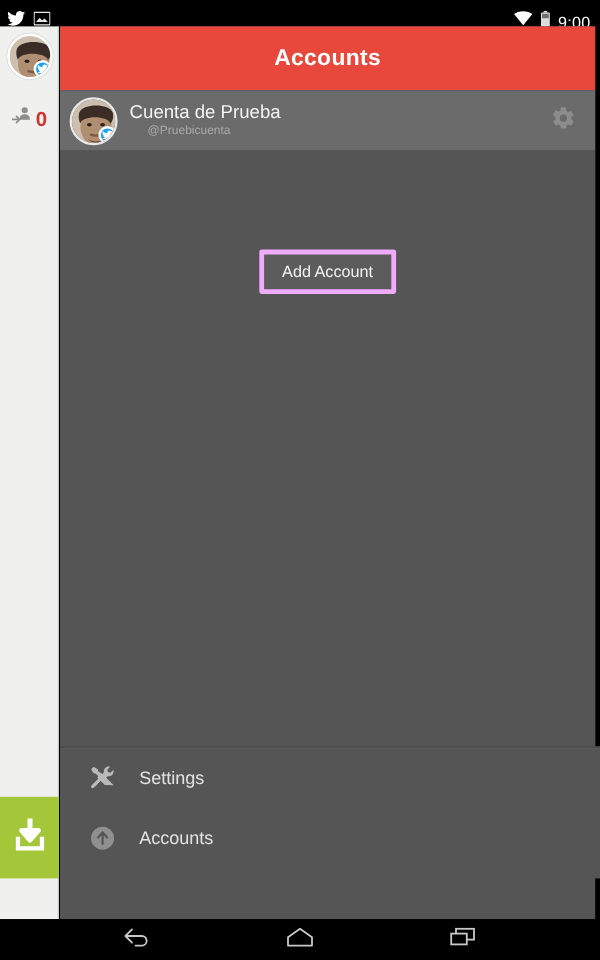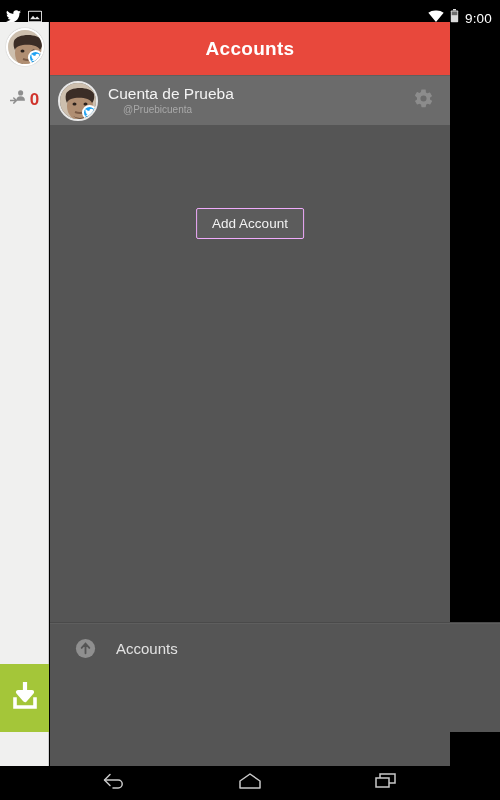--- a/index.html
+++ b/index.html
@@ -42,21 +42,21 @@
   }
   .side-stat .num{ color:#d0342c; font-size:17px; font-weight:700; line-height:1; }
 
   .download-tile{
     position:absolute; left:0; bottom:34px; width:49px; height:68px;
     background:#a4c639; display:flex; align-items:center; justify-content:center;
   }
 
   
   .main{
-    position:absolute; top:22px; left:50px; width:400px; height:744px;
+    position:absolute; top:22px; left:50px; width:446px; height:744px;
     background:#555555;
   }
   .appbar{
     height:53px; background:#e8483c; display:flex; align-items:center;
     justify-content:center;
   }
   .appbar-title{ color:#fff; font-size:19px; font-weight:700; letter-spacing:.3px; }
 
   .account-row{
     height:50px; background:#6b6b6b; display:flex; align-items:center;
@@ -67,21 +67,21 @@
     border:2px solid #e8e8e8; position:relative; flex:0 0 auto;
   }
   .acct-text{ margin-left:10px; display:flex; flex-direction:column; gap:1px; min-width:0;justify-content:center; }
   .acct-name{ color:#f4f4f4; font-size:15.5px; line-height:17px; }
   .acct-handle{ color:#a9a9a9; font-size:10px; line-height:14px;margin-left:15px; }
   .gear-btn{ margin-left:auto; width:26px; height:26px; display:flex; align-items:center; justify-content:center; }
 
   .content{ position:relative; height:607px; background:#555555; }
   .add-btn{
     position:absolute; top:83px; left:50%; transform:translateX(-50%);
-    background:#5c5c5c; border:1px solid #f0abfc; border-radius:2px;
+    background:#5c5c5c; border:4px solid #f0abfc; border-radius:2px;
     color:#f2f2f2; font-size:13.5px; padding:7px 15px; white-space:nowrap;
   }
 
   .bottom-menu{
     position:absolute; bottom:0; left:0; width:450px; height:110px;
     background:#555555; border-top:1px solid #4a4a4a;
     box-shadow:inset 0 1px 0 #5e5e5e;
   }
   .menu-item{ height:50px; display:flex; align-items:center; padding-left:20px; }
   .menu-item .mi-icon{ width:30px; display:flex; align-items:center; justify-content:center; }
@@ -211,20 +211,29 @@
       </div>
     </div>
 
     <div class="content">
       <button class="add-btn">Add Account</button>
 
       <div class="bottom-menu">
         <div class="menu-item">
           <span class="mi-icon">
             <svg width="23" height="23" viewBox="0 0 24 24">
+              <path fill="#b9b9b9" d="M21.7 18.2l-6.6-6.6 1.3-1.3a4.4 4.4 0 0 0 5-5.6l-2.6 2.6-2.1-.6-.6-2.1 2.6-2.6a4.4 4.4 0 0 0-5.6 5l-1.3 1.3L8 5.9V4.4L4.3 2 2 4.3l2.4 3.7h1.5l2.4 2.4-1 1 6.6 6.6z"></path>
+              <path fill="#b9b9b9" d="M2.3 18.3L8.6 12l2.1 2.1-6.3 6.3a1.5 1.5 0 0 1-2.1-2.1z"></path>
+            </svg>
+          </span>
+          <span class="mi-label">Settings</span>
+        </div>
+        <div class="menu-item">
+          <span class="mi-icon">
+            <svg width="23" height="23" viewBox="0 0 24 24">
               <circle cx="12" cy="12" r="10" fill="#8f8f8f"></circle>
               <path d="M12 17V7M12 7l-4 4.4M12 7l4 4.4" stroke="#555" stroke-width="1.9" fill="none" stroke-linecap="round" stroke-linejoin="round"></path>
             </svg>
           </span>
           <span class="mi-label">Accounts</span>
         </div>
       </div>
     </div>
   </div>
 

